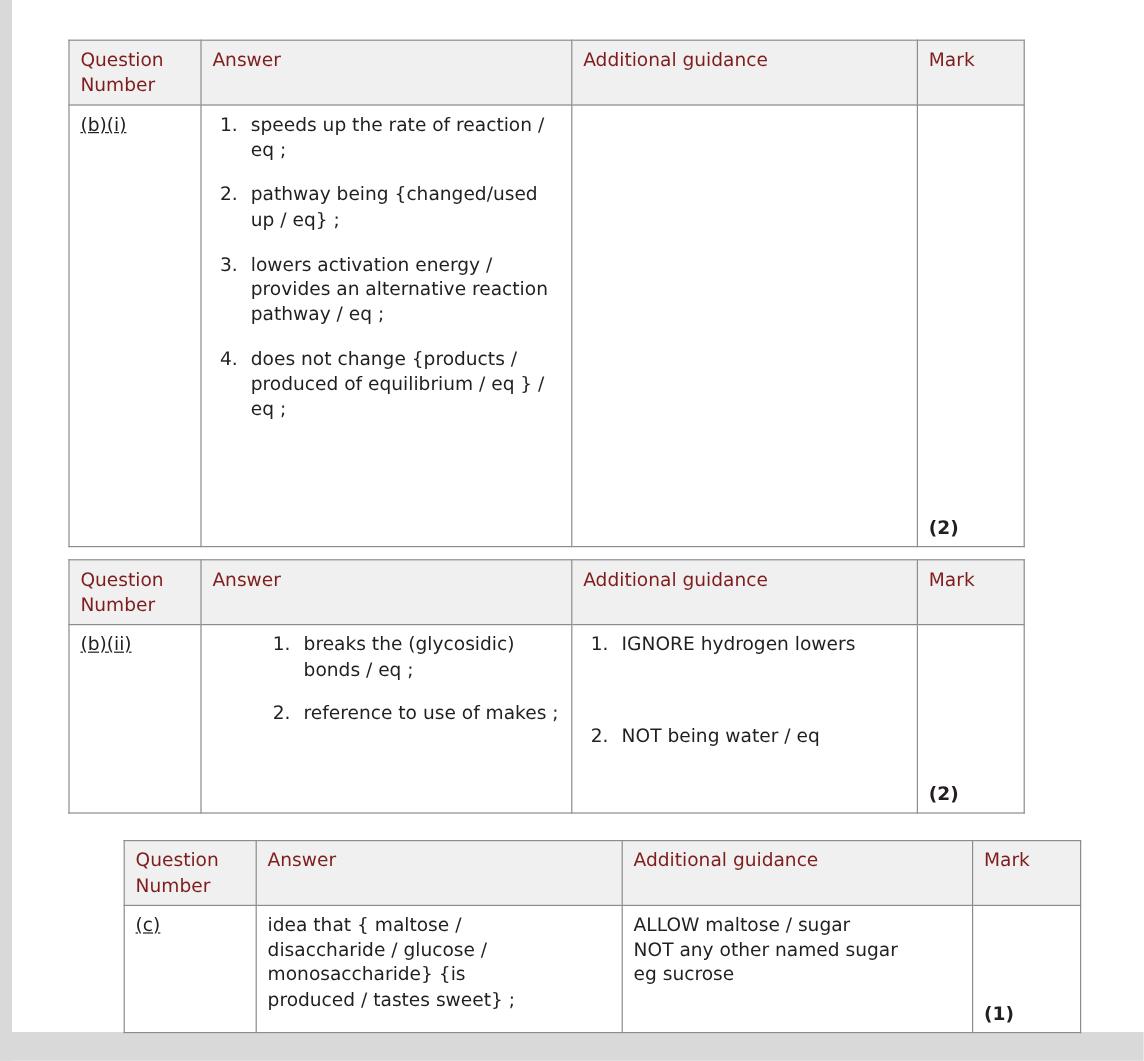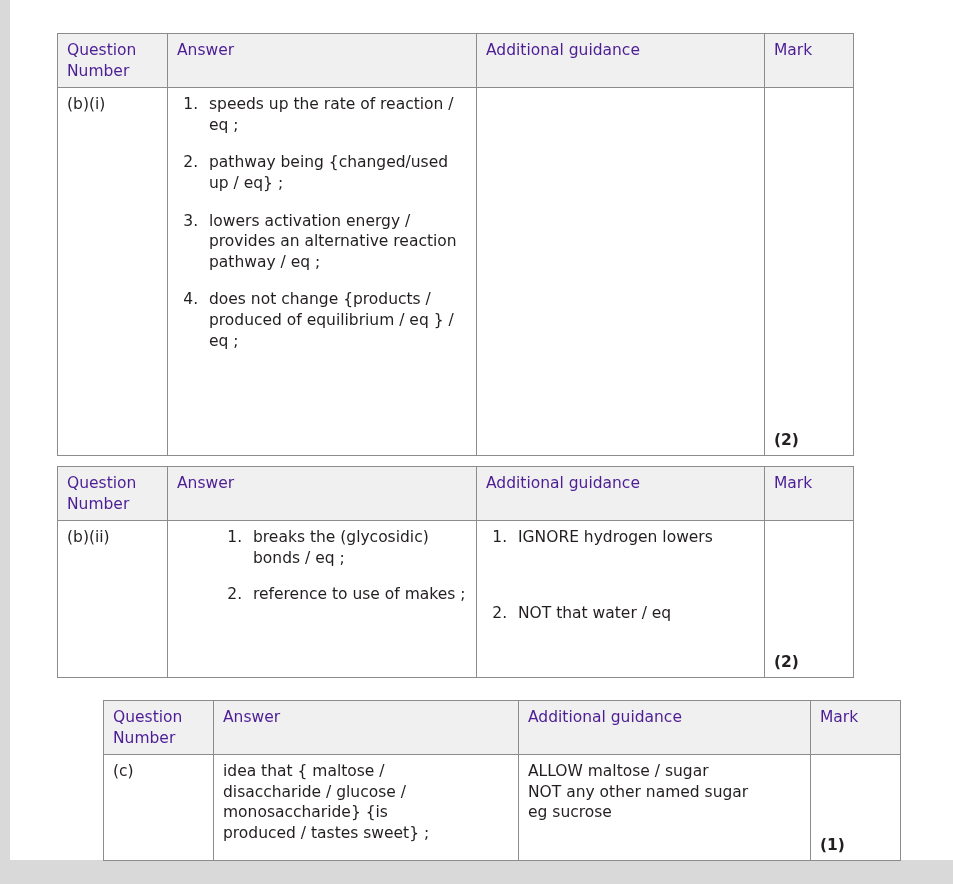--- a/index.html
+++ b/index.html
@@ -57,30 +57,31 @@
     border: 1px solid #8c8c8c;
     vertical-align: top;
     padding: 6px 8px 6px 9px;
     font-size: 15.5px;
     line-height: 1.33;
     font-weight: normal;
     text-align: left;
   }
   table.markscheme thead td {
     background: #f0f0f0;
-    color: #4c1d95;
+    color: #7f1d1d;
   }
   .hdr-qn {
     line-height: 1.18;
   }
   .qcode {
     text-align: center;
     font-weight: bold;
     font-size: 15.5px;
     padding-top: 7px;
+    text-decoration: underline;
   }
   .mark-cell {
     position: relative;
   }
   .mark-val {
     position: absolute;
     left: 9px;
     bottom: 5px;
     font-weight: bold;
     font-size: 15.5px;
@@ -214,21 +215,21 @@
         <td class="qcode">(b)(ii)</td>
         <td>
           <ol class="points tight">
             <li>breaks the (glycosidic) bonds / eq ;</li>
             <li>reference to use of makes ;</li>
           </ol>
         </td>
         <td>
           <ol class="points">
             <li>IGNORE hydrogen lowers</li>
-            <li style="margin-top:55px">NOT that water / eq</li>
+            <li style="margin-top:55px">NOT being water / eq</li>
           </ol>
         </td>
         <td class="mark-cell">
           <span class="mark-val">(2)</span>
         </td>
       </tr>
     </tbody>
   </table>
 
   <table class="markscheme" id="table-c">

